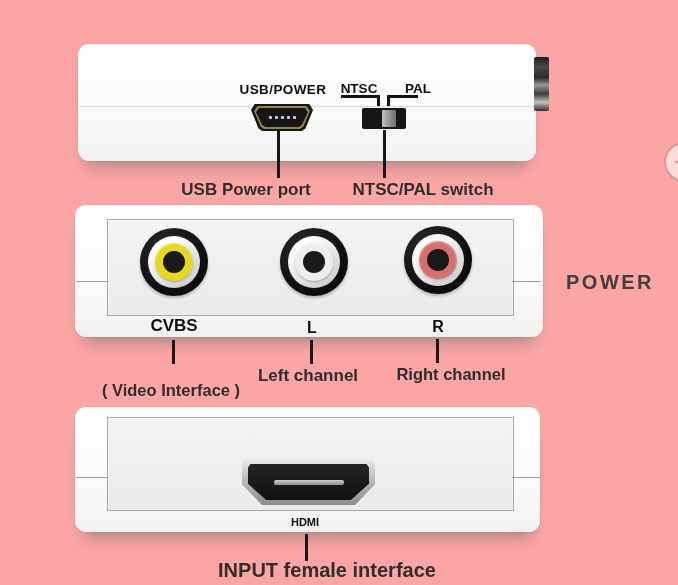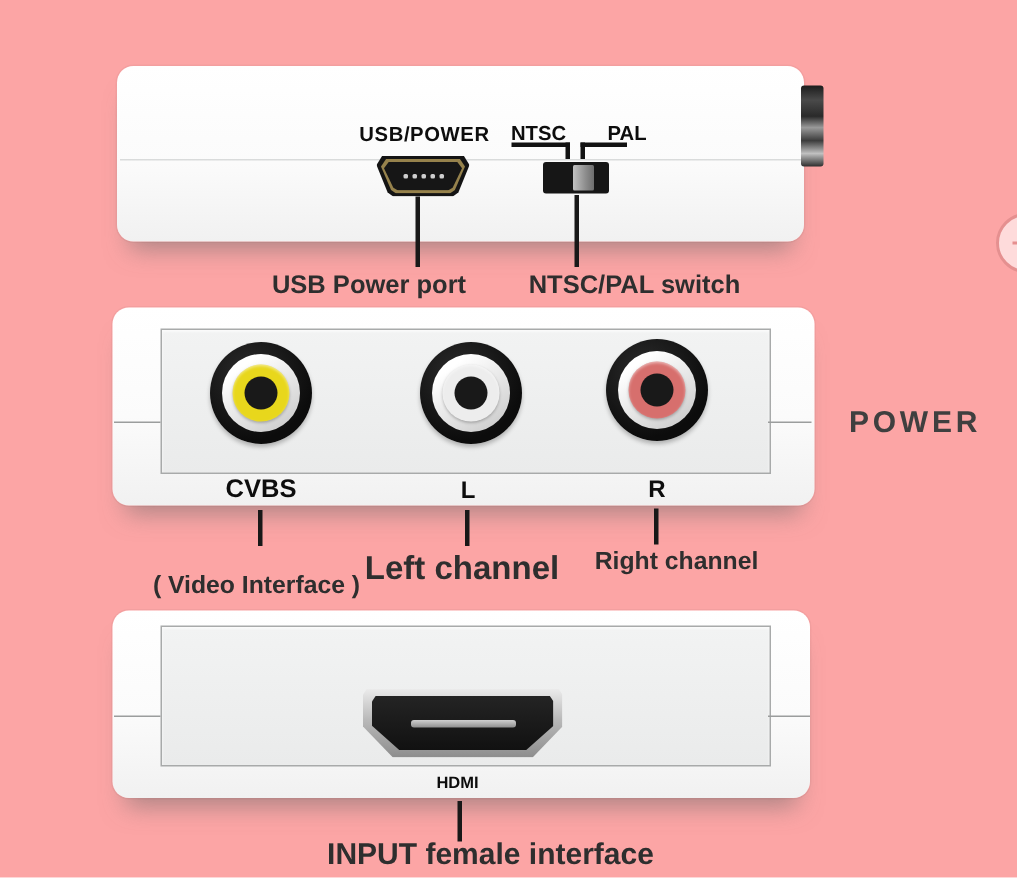--- a/index.html
+++ b/index.html
@@ -140,21 +140,21 @@
 
   <div class="on-device" style="left:134px;top:316px;width:80px;font-size:17px;">CVBS</div>
   <div class="on-device" style="left:292px;top:319px;width:40px;font-size:16px;">L</div>
   <div class="on-device" style="left:418px;top:318px;width:40px;font-size:16px;">R</div>
 
   <div class="callout-line" style="left:172px;top:340px;height:24px;"></div>
   <div class="callout-line" style="left:310px;top:340px;height:24px;"></div>
   <div class="callout-line" style="left:436px;top:339px;height:24px;"></div>
 
   <div class="callout-label" style="left:78px;top:381px;width:186px;font-size:16.5px;">( Video Interface )</div>
-  <div class="callout-label" style="left:238px;top:366px;width:140px;font-size:22px;">Left channel</div>
+  <div class="callout-label" style="left:238px;top:366px;width:140px;font-size:17px;">Left channel</div>
   <div class="callout-label" style="left:381px;top:365px;width:140px;font-size:16.5px;">Right channel</div>
 
   <div class="side-label" style="left:566px;top:271px;">POWER</div>
 
   <div class="device" style="left:75px;top:407px;width:465px;height:125px;"></div>
   <div class="panel" style="left:107px;top:417px;width:405px;height:92px;"></div>
   <div class="lip-line" style="left:76px;top:477px;width:31px;"></div>
   <div class="lip-line" style="left:512px;top:477px;width:28px;"></div>
 
   <div class="hdmi-bezel">

